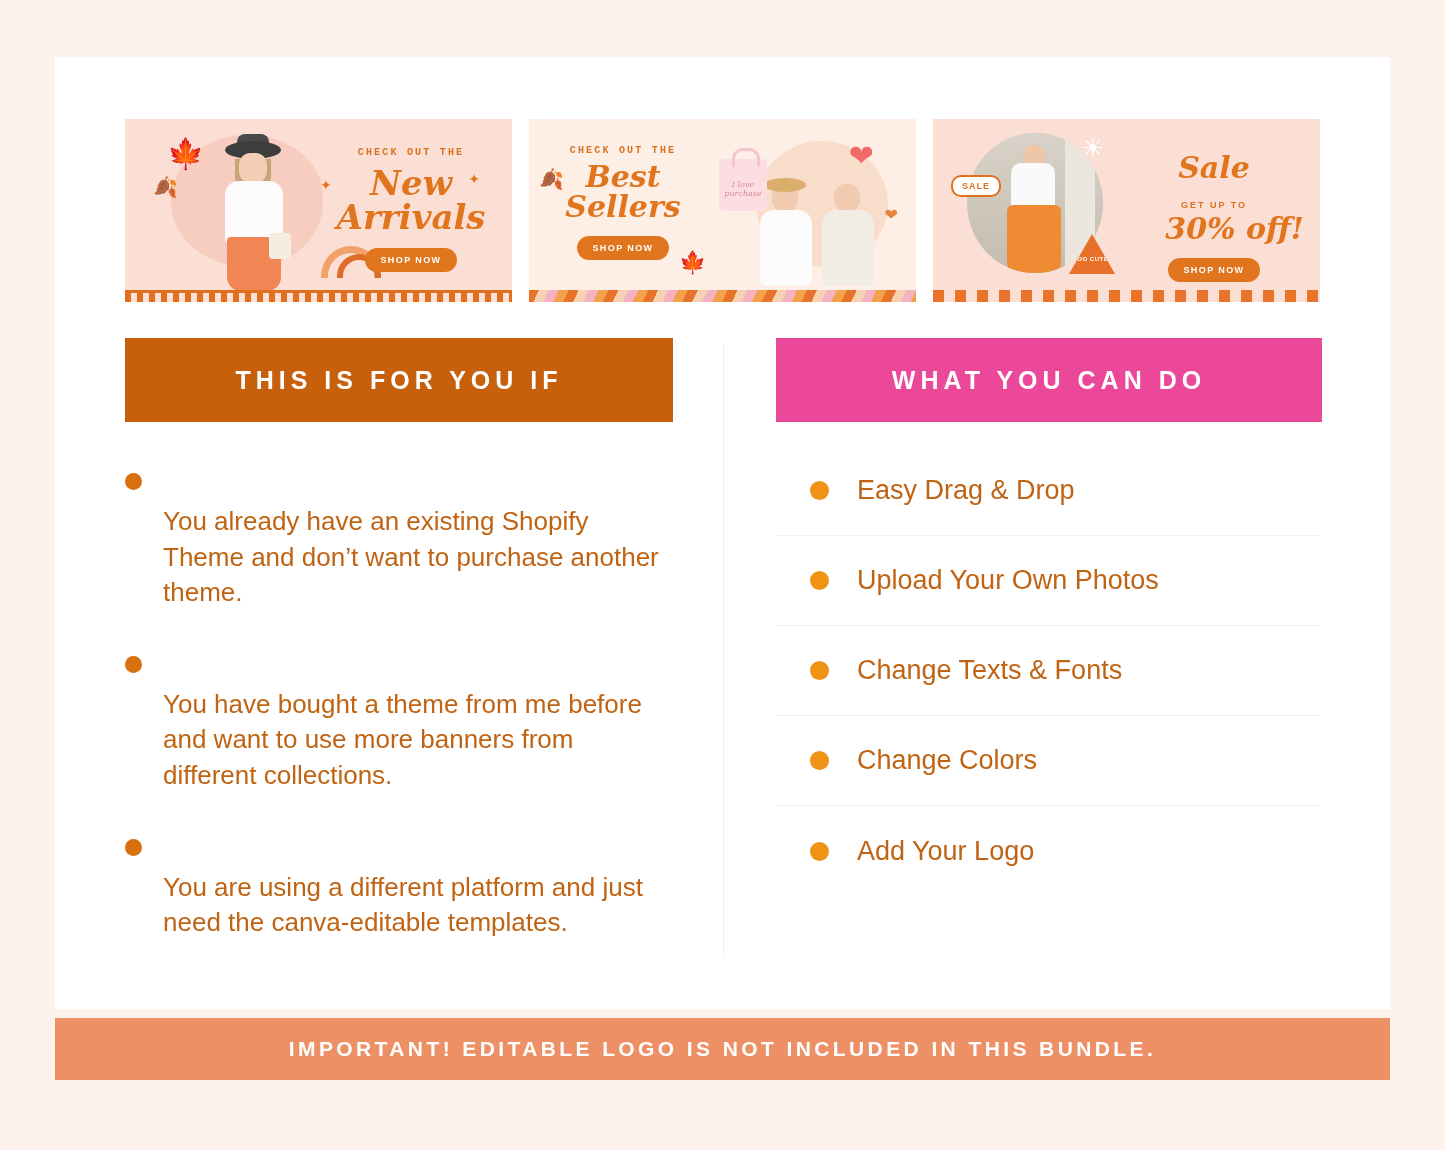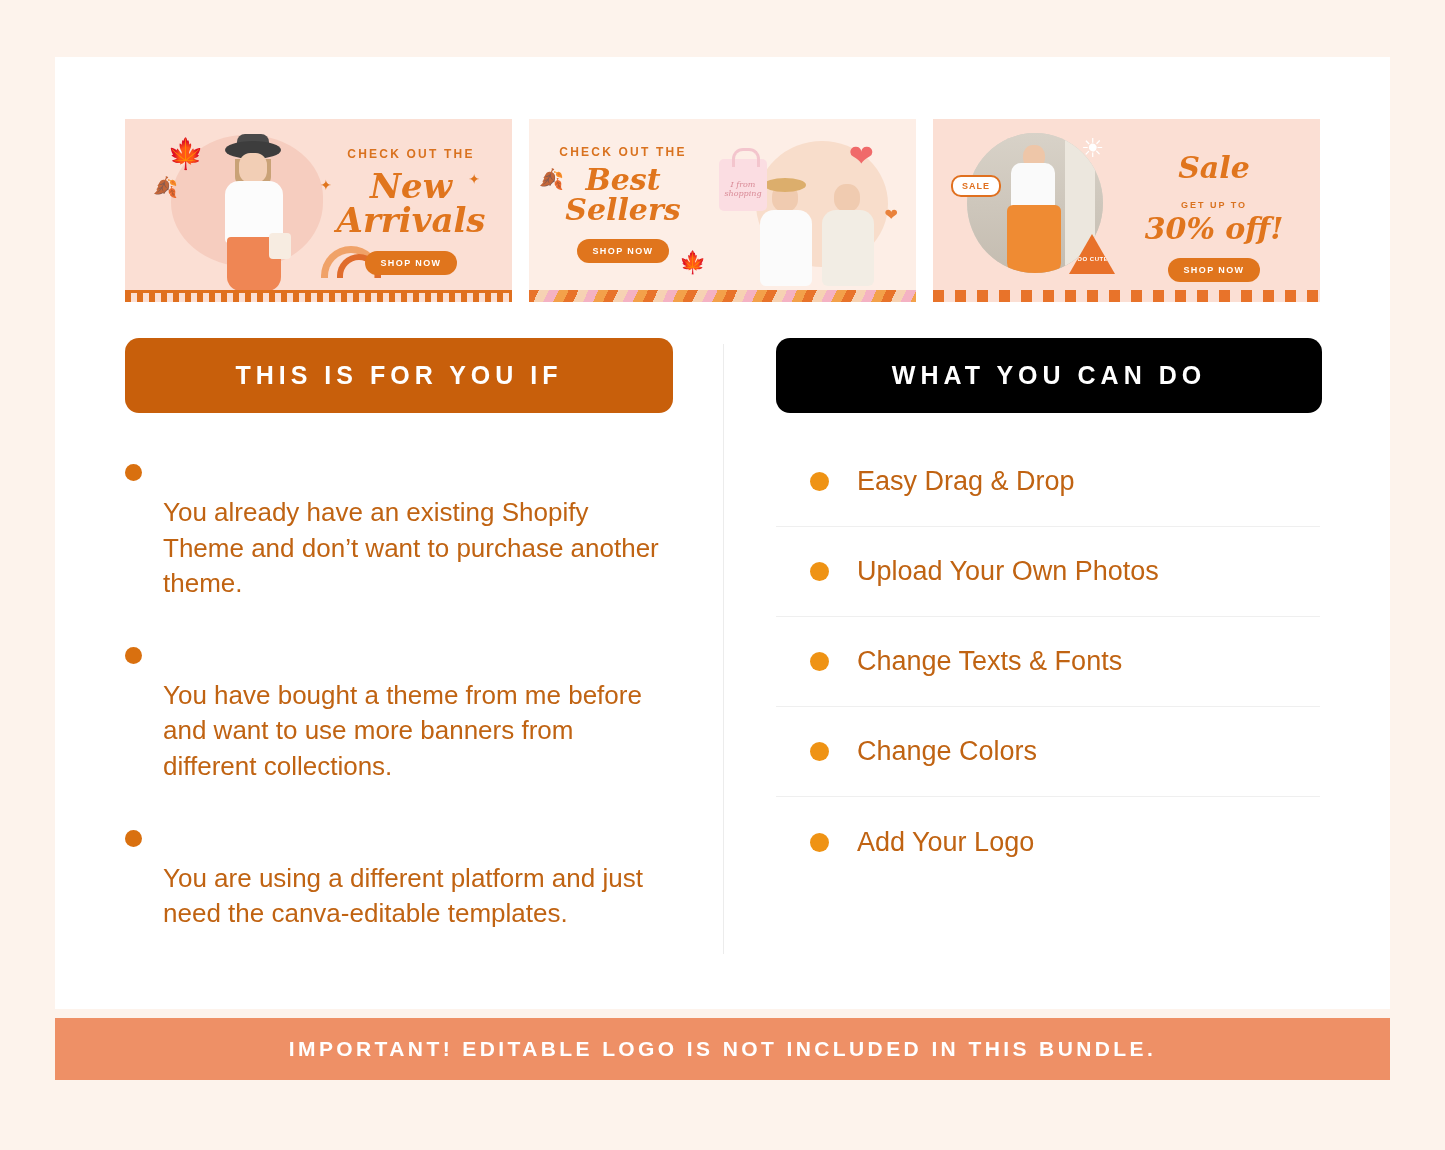--- a/index.html
+++ b/index.html
@@ -118,25 +118,26 @@
     border-top: 3px solid #e0701f;
   }
 
   .banner-txt {
     position: absolute;
     right: 16px; top: 28px;
     width: 170px;
     text-align: center;
   }
   .kicker {
-    font-size: 12px;
+    font-size: 10px;
     letter-spacing: 2.2px;
     color: #d9721f;
     font-weight: bold;
     text-transform: uppercase;
+    font-family: Liberation Mono, monospace;
   }
   .script {
     font-family: "DejaVu Serif", serif;
     font-style: italic;
     font-weight: bold;
     color: #e0751d;
     line-height: 1;
   }
   .b1 .script { font-size: 34px; margin-top: 8px; }
   .b1 .script span { display: block; }
@@ -226,49 +227,48 @@
   .b3 .tri {
     position: absolute; left: 136px; bottom: 28px;
     width: 46px; height: 40px; background: #e8712a;
     clip-path: polygon(50% 0, 100% 100%, 0 100%);
     color: #fff; font-size: 6px; font-weight: bold;
     text-align: center; padding-top: 22px; letter-spacing: 0.5px;
   }
   .b3 .txt { position: absolute; right: 16px; top: 34px; width: 180px; text-align: center; }
   .b3 .sale-script { font-family: "DejaVu Serif", serif; font-style: italic; font-weight: bold; color: #e0751d; font-size: 30px; line-height: 1; }
   .b3 .getup { font-size: 9px; letter-spacing: 2px; color: #d9721f; font-weight: bold; margin-top: 17px; }
-  .b3 .big { font-family: "DejaVu Serif", serif; font-style: italic; font-weight: bold; color: #e0751d; font-size: 30px; margin-top: 4px; line-height: 1; }
+  .b3 .big { font-family: "DejaVu Serif", serif; font-style: italic; font-weight: bold; color: #e0751d; font-size: 30px; margin-top: 4px; line-height: 1; text-align: right; }
   .b3 .strip {
     background:
       repeating-linear-gradient(90deg, #e8732a 0 11px, #fbdfd4 11px 22px);
   }
 
   
   .cols {
     display: flex;
     margin-top: 36px;
     height: 625px;
   }
   .col-left { width: 598px; padding-right: 42px; }
   .divider { width: 1px; background: #ececec; margin-top: 6px; height: 610px; }
   .col-right { width: 596px; padding-left: 52px; }
 
   .hdr {
-    height: 75px;
+    height: 84px;
     display: flex;
     align-items: center;
     justify-content: center;
     color: #fff;
     font-weight: bold;
     letter-spacing: 5px;
     font-size: 25px;
-    border-radius: 14px;
   }
   .hdr-left { background: #c85f0b; width: 548px; }
-  .hdr-right { background: #000000; width: 546px; }
+  .hdr-right { background: #ec4899; width: 546px; }
 
   .bullets { margin-top: 42px; }
   .bullet {
     display: flex;
     margin-bottom: 36px;
   }
   .dot {
     width: 17px; height: 17px; border-radius: 50%;
     background: #d9700f;
     flex: 0 0 17px;
@@ -367,21 +367,21 @@
               <div class="strawhat"></div>
               <div class="bd"></div>
             </div>
             <div class="g right">
               <div class="hr"></div>
               <div class="hd"></div>
               <div class="bd"></div>
             </div>
           </div>
           <div class="bag"></div>
-          <div class="bagtxt">I from shopping</div>
+          <div class="bagtxt">I love purchase</div>
           <div class="heart">❤</div>
           <div class="heart2">❤</div>
           <div class="leafA">🍂</div>
           <div class="leafB">🍁</div>
         </div>
         <div class="txt">
           <div class="kicker">CHECK OUT THE</div>
           <div class="script">
             <span>Best</span>
             <span>Sellers</span>

